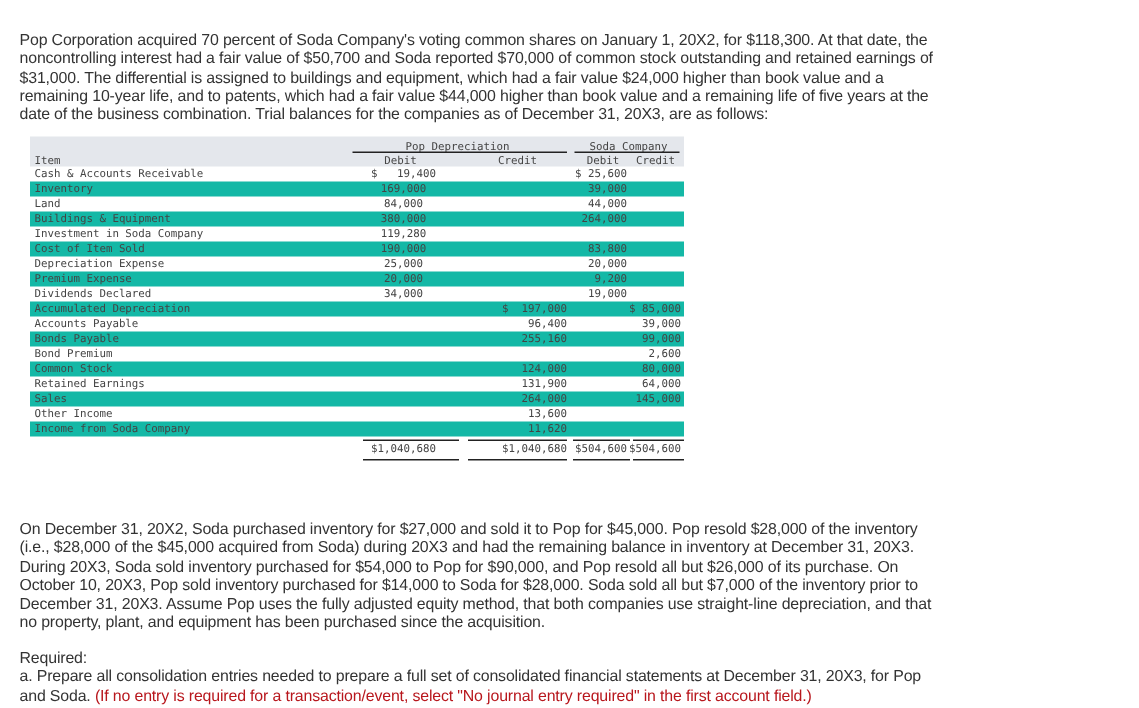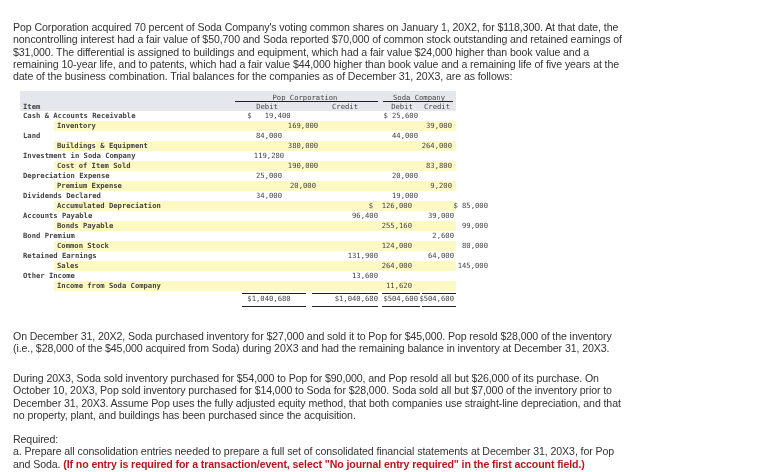--- a/index.html
+++ b/index.html
@@ -1,24 +1,24 @@
 <!DOCTYPE html>
 <html><head>
 <meta charset="utf-8">
 <style>
   html, body { margin:0; padding:0; background:#ffffff; }
   body { width:759px; height:472px; position:relative; overflow:hidden; color:#333333; }
   .para { position:absolute; left:13px; width:740px; font-family:"Liberation Sans", sans-serif; font-size:10.6px; line-height:12.3px; color:#333333; letter-spacing:-0.1px; }
-  .red { color:#b8171d; font-weight:bold; }
+  .red { color:#b8171d; font-weight:normal; }
   .tbl { position:absolute; left:20px; top:91px; width:436px; font-family:"DejaVu Sans Mono", monospace; font-size:7.2px; color:#444444; }
   .hdr { background:#e4e7ec; position:relative; height:20px; }
   .row { position:relative; height:10px; line-height:10px; }
-  .row.alt { background:#fef9c3;margin-left:34px; }
+  .row.alt { background:#14b8a6; }
   .cell { position:absolute; top:0; text-align:right; white-space:pre; }
-  .item { position:absolute; left:3px; top:0; white-space:pre;font-weight:bold; }
+  .item { position:absolute; left:3px; top:0; white-space:pre; }
   .c1 { left:212px; width:74px;text-align:center; }
   .c2 { left:288px; width:70px; }
   .c3 { left:360px; width:38px; }
   .c4 { left:398px; width:36px; }
   .grp { position:absolute; top:2px; text-align:center; }
   .grpline { position:absolute; top:10px; height:1px; background:#222; }
   .sub { position:absolute; top:11px; text-align:center; }
   .totline { position:absolute; height:1px; background:#222; }
 </style>
 </head>
@@ -28,21 +28,21 @@
   <div>Pop Corporation acquired 70 percent of Soda Company's voting common shares on January 1, 20X2, for $118,300. At that date, the</div>
   <div>noncontrolling interest had a fair value of $50,700 and Soda reported $70,000 of common stock outstanding and retained earnings of</div>
   <div>$31,000. The differential is assigned to buildings and equipment, which had a fair value $24,000 higher than book value and a</div>
   <div>remaining 10-year life, and to patents, which had a fair value $44,000 higher than book value and a remaining life of five years at the</div>
   <div>date of the business combination. Trial balances for the companies as of December 31, 20X3, are as follows:</div>
 </div>
 
 <div class="tbl">
   <div class="hdr">
     <div class="item" style="top:11px;">Item</div>
-    <div class="grp" style="left:212px;width:146px;">Pop Corporation</div>
+    <div class="grp" style="left:212px;width:146px;">Pop Depreciation</div>
     <div class="grpline" style="left:215px;width:143px;"></div>
     <div class="grp" style="left:362px;width:74px;">Soda Company</div>
     <div class="grpline" style="left:363px;width:70px;"></div>
     <div class="sub" style="left:222px;width:50px;">Debit</div>
     <div class="sub" style="left:295px;width:60px;">Credit</div>
     <div class="sub" style="left:362px;width:40px;">Debit</div>
     <div class="sub" style="left:398px;width:38px;">Credit</div>
   </div>
 
   <div class="row">
@@ -104,21 +104,21 @@
   <div class="row">
     <div class="item">Dividends Declared</div>
     <div class="cell c1">34,000</div>
     <div class="cell c2"></div>
     <div class="cell c3">19,000</div>
     <div class="cell c4"></div>
   </div>
   <div class="row alt">
     <div class="item">Accumulated Depreciation</div>
     <div class="cell c1"></div>
-    <div class="cell c2">$  126,000</div>
+    <div class="cell c2">$  197,000</div>
     <div class="cell c3"></div>
     <div class="cell c4">$ 85,000</div>
   </div>
   <div class="row">
     <div class="item">Accounts Payable</div>
     <div class="cell c1"></div>
     <div class="cell c2">96,400</div>
     <div class="cell c3"></div>
     <div class="cell c4">39,000</div>
   </div>
@@ -181,29 +181,29 @@
     <div class="cell c2">$1,040,680</div>
     <div class="cell c3">$504,600</div>
     <div class="cell c4">$504,600</div>
     <div class="totline" style="top:15px;left:222px;width:64px;"></div>
     <div class="totline" style="top:15px;left:292px;width:66px;"></div>
     <div class="totline" style="top:15px;left:362px;width:38px;"></div>
     <div class="totline" style="top:15px;left:402px;width:34px;"></div>
   </div>
 </div>
 
-<div class="para" style="top:330px;">
+<div class="para" style="top:347px;">
   <div>On December 31, 20X2, Soda purchased inventory for $27,000 and sold it to Pop for $45,000. Pop resold $28,000 of the inventory</div>
   <div>(i.e., $28,000 of the $45,000 acquired from Soda) during 20X3 and had the remaining balance in inventory at December 31, 20X3.</div>
 </div>
 
 <div class="para" style="top:372px;">
   <div>During 20X3, Soda sold inventory purchased for $54,000 to Pop for $90,000, and Pop resold all but $26,000 of its purchase. On</div>
   <div>October 10, 20X3, Pop sold inventory purchased for $14,000 to Soda for $28,000. Soda sold all but $7,000 of the inventory prior to</div>
   <div>December 31, 20X3. Assume Pop uses the fully adjusted equity method, that both companies use straight-line depreciation, and that</div>
-  <div>no property, plant, and buildings has been purchased since the acquisition.</div>
+  <div>no property, plant, and equipment has been purchased since the acquisition.</div>
 </div>
 
 <div class="para" style="top:433px;">
   <div>Required:</div>
   <div>a. Prepare all consolidation entries needed to prepare a full set of consolidated financial statements at December 31, 20X3, for Pop</div>
   <div><span>and Soda. </span><span class="red">(If no entry is required for a transaction/event, select "No journal entry required" in the first account field.)</span></div>
 </div>
 
 </body></html>

